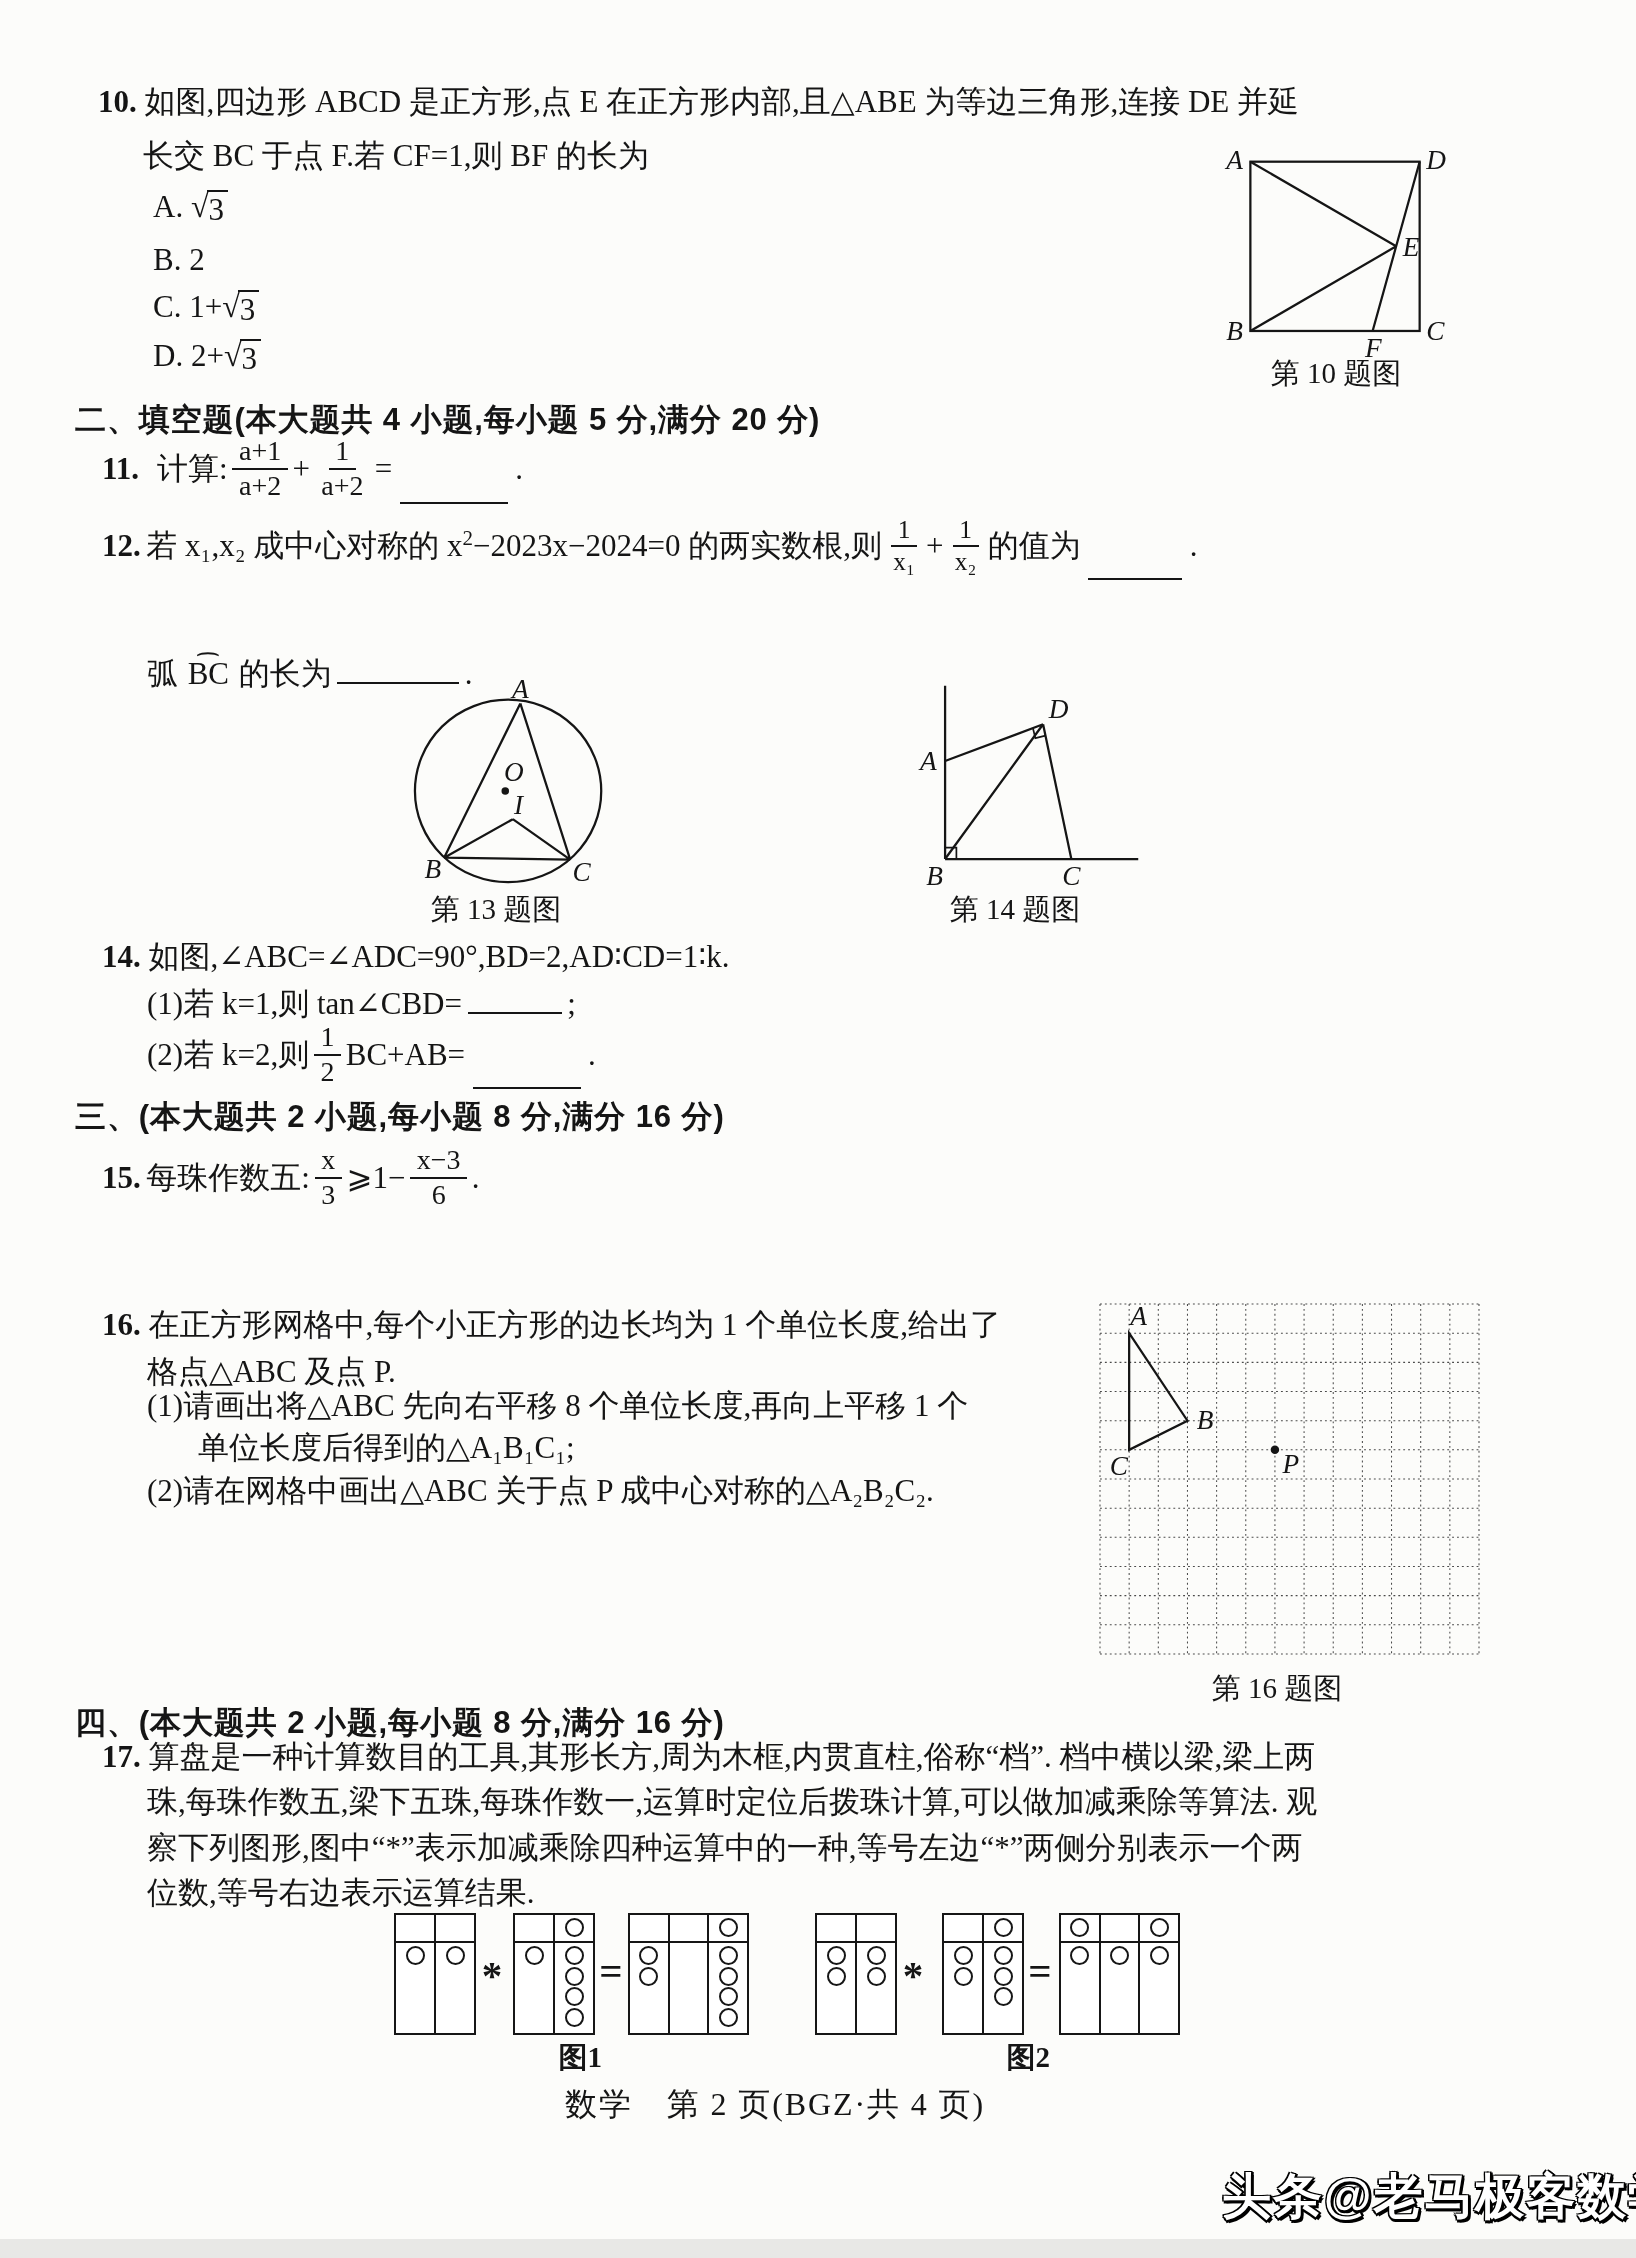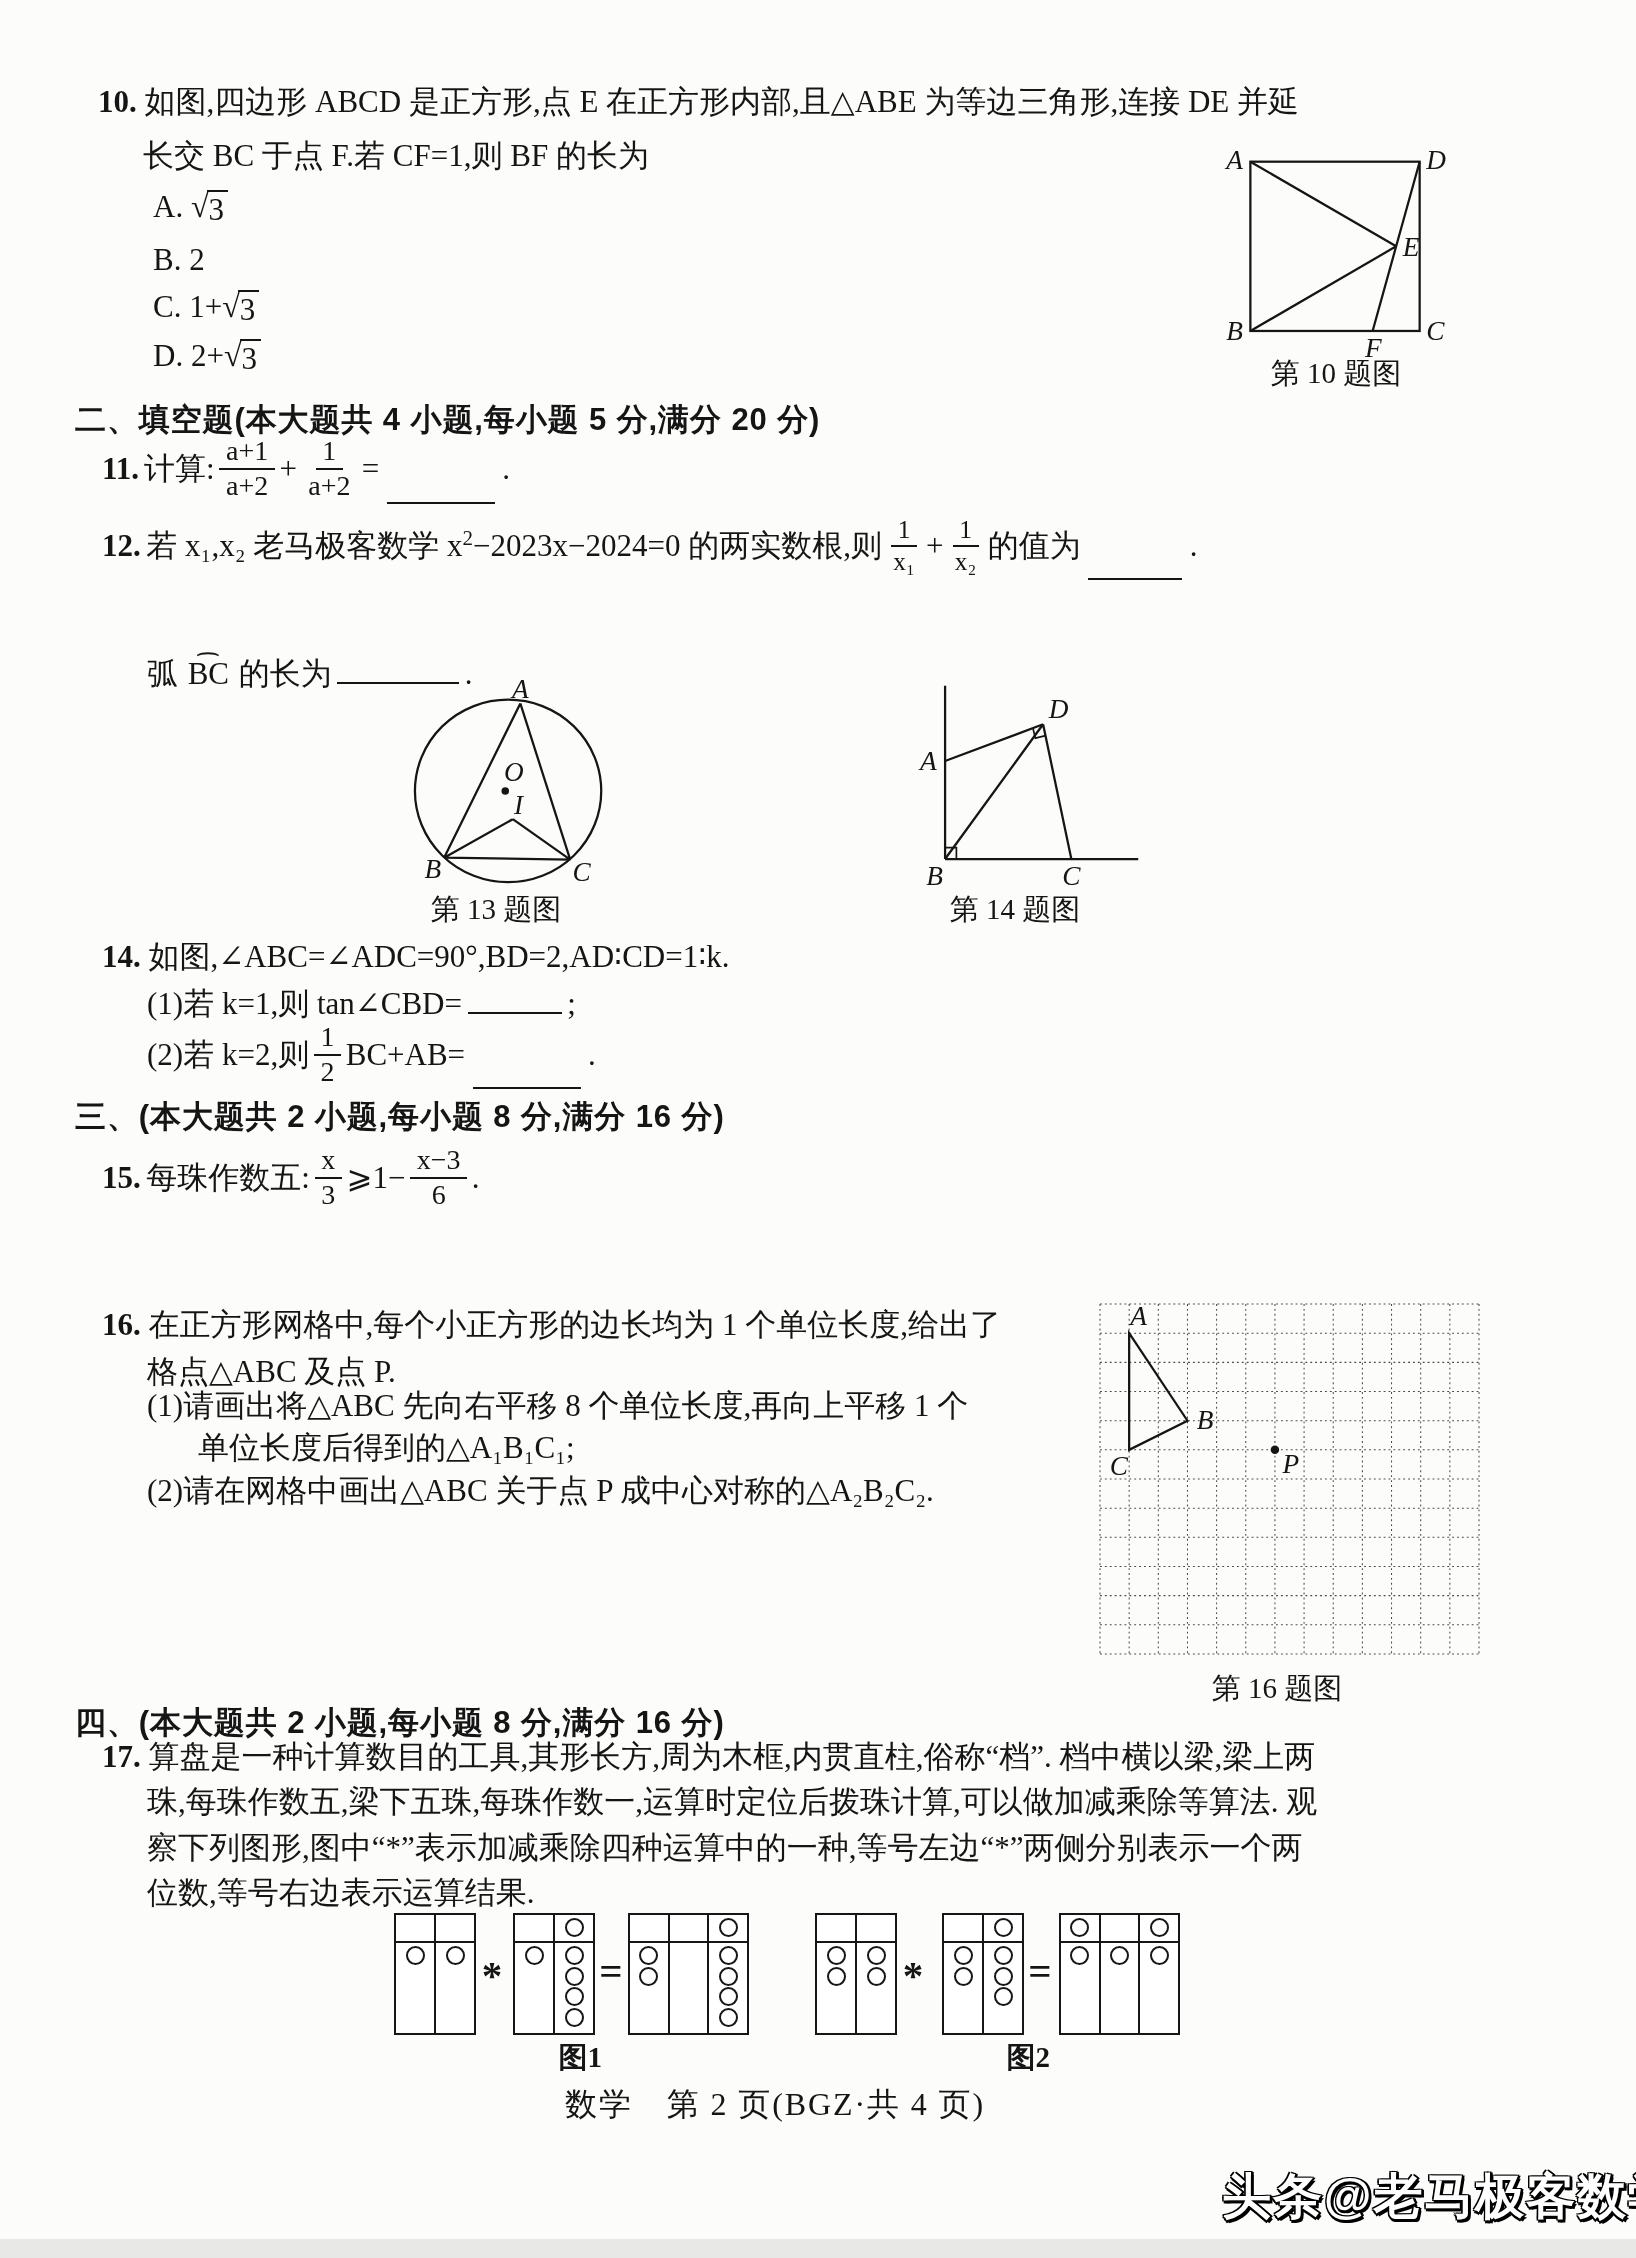--- a/index.html
+++ b/index.html
@@ -75,38 +75,38 @@
     <text class="lbl" x="215" y="212">C</text>
     <text class="lbl" x="190" y="122">E</text>
     <text class="lbl" x="150" y="230">F</text>
   </svg>
   <div class="cap" style="left:1242px;top:354px">第 10 题图</div>
 
   <div class="hd" style="left:75px;top:399px">二、填空题(本大题共 4 小题,每小题 5 分,满分 20 分)</div>
 
   <div class="mrow" style="left:102px;top:428px;height:81px">
     <span class="qnum">11.</span>
-    <span style="margin-left:5px">计算:</span>
+    <span style="margin-left:18px">计算:</span>
     <span class="frac">
         <span class="fn">a+1</span>
         <span class="fd">a+2</span>
       </span>
     <span>+</span>
     <span class="frac">
         <span class="fn">1</span>
         <span class="fd">a+2</span>
       </span>
     <span>=</span>
     <span class="blank w115"></span>
     <span>.</span>
   </div>
 
   <div class="mrow" style="left:102px;top:506px;height:79px">
     <span class="qnum">12.</span>
-    <span style="margin-left:5.6px"><span>若 x₁,x₂ 老马极客数学 x</span><sup class="s2">2</sup><span>−2023x−2024=0 的两实数根,则</span></span>
+    <span style="margin-left:5.6px"><span>若 x₁,x₂ 成中心对称的 x</span><sup class="s2">2</sup><span>−2023x−2024=0 的两实数根,则</span></span>
     <span class="frac sm">
         <span class="fn">1</span>
         <span class="fd">x₁</span>
       </span>
     <span>+</span>
     <span class="frac sm">
         <span class="fn">1</span>
         <span class="fd">x₂</span>
       </span>
     <span>的值为</span>

